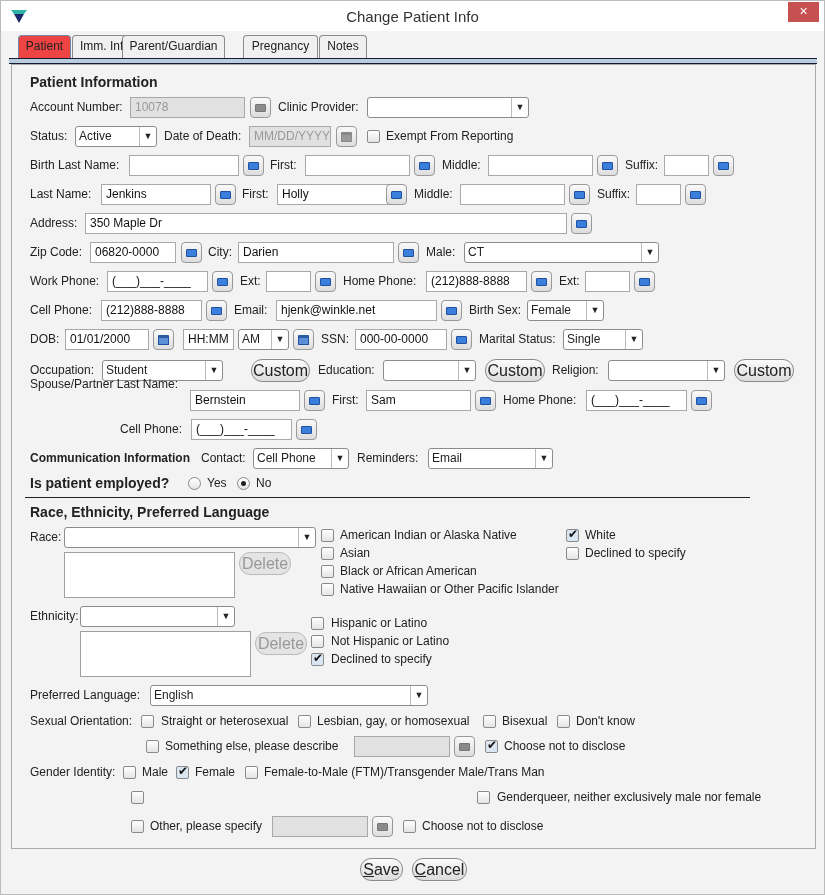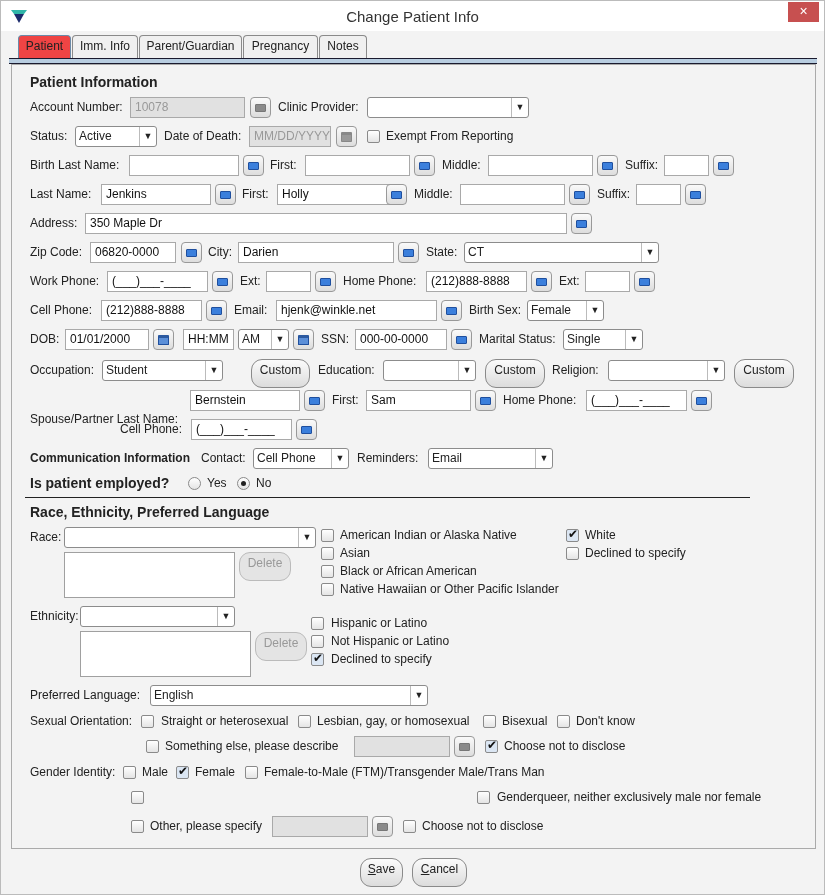--- a/index.html
+++ b/index.html
@@ -18,21 +18,21 @@
 .h{font-weight:bold;font-size:14px}
 .tf{position:absolute;height:21px;background:#fff;border:1px solid #a9a9a9;font-size:12px;padding-left:4px;line-height:19px;color:#111;white-space:nowrap;overflow:hidden}
 .tf.dis{background:#e1e1e1;color:#999}
 .cb-combo{position:absolute;height:21px;background:#fff;border:1px solid #8c8c8c;border-radius:3px;font-size:12px;padding-left:3px;line-height:19px;white-space:nowrap;overflow:hidden}
 .cb-combo .arr{position:absolute;right:0;top:0;width:17px;height:19px;border-left:1px solid #bbb;font-size:9px;text-align:center;line-height:19px;color:#222}
 .kbtn{position:absolute;width:21px;height:21px;border:1px solid #999;border-radius:4px;background:linear-gradient(#fafafa,#ddd)}
 .kbtn i{position:absolute;left:4px;top:6px;width:11px;height:8px;background:#3b7fdc;border:1px solid #1f4f9e;border-radius:1px}
 .kbtn.dis i{background:#8a8a8a;border-color:#777}
 .kbtn.cal i{top:5px;height:10px;background:#5b8fd8;border-top:3px solid #2c5aa0}
 .kbtn.cal.dis i{background:#999;border-color:#888;border-top-color:#888}
-.btn{position:absolute;height:29px;border:1px solid #8a8a8a;border-radius:11px;background:linear-gradient(#fbfbfb,#dcdcdc);font-size:12px;text-align:center;line-height:21px;color:#222}
+.btn{position:absolute;height:23px;border:1px solid #8a8a8a;border-radius:11px;background:linear-gradient(#fbfbfb,#dcdcdc);font-size:16px;text-align:center;line-height:21px;color:#222}
 .btn.dis{color:#999;border-color:#bbb;background:#e4e4e4}
 .chk{position:absolute;width:13px;height:13px;border:1px solid #8a8a8a;border-radius:2px;background:linear-gradient(#fff,#e4e4e4)}
 .chk.on::after{content:"\2714";position:absolute;left:1px;top:-3px;font-size:12px;color:#111}
 .chk.on{background:#dbe6f3}
 .rad{position:absolute;width:13px;height:13px;border:1px solid #8a8a8a;border-radius:50%;background:linear-gradient(#fff,#e4e4e4)}
 .rad.on::after{content:"";position:absolute;left:3px;top:3px;width:5px;height:5px;border-radius:50%;background:#222}
 .list{position:absolute;background:#fff;border:1px solid #a0a0a0}
 .sep{position:absolute;height:1px;background:#222}
 .u{text-decoration:underline}
 </style>
@@ -45,21 +45,21 @@
         <polygon points="0,1 16,1 13,5 3,5" fill="#2fb5a8"></polygon>
         <polygon points="3,5 13,5 8,14" fill="#1b2a6b"></polygon>
       </svg>
     <div class="title">Change Patient Info</div>
     <div class="closebtn">×</div>
   </div>
 
   <div class="tabs">
     <div class="tab active" style="left:0;width:53px">Patient</div>
     <div class="tab" style="left:54px;width:66px">Imm. Info</div>
-    <div class="tab" style="left:121px;width:103px">Parent/Guardian</div>
+    <div class="tab" style="left:104px;width:103px">Parent/Guardian</div>
     <div class="tab" style="left:225px;width:75px">Pregnancy</div>
     <div class="tab" style="left:301px;width:48px">Notes</div>
   </div>
   <div class="tabline"></div>
 
   <div class="panel"></div>
 
   <div class="lbl h" style="left:29px;top:73px">Patient Information</div>
 
   <div class="lbl" style="left:29px;top:99px">Account Number:</div>
@@ -131,21 +131,21 @@
   <div class="lbl" style="left:29px;top:244px">Zip Code:</div>
   <div class="tf" style="left:89px;top:241px;width:86px">06820-0000</div>
   <div class="kbtn" style="left:180px;top:241px">
       <i></i>
     </div>
   <div class="lbl" style="left:207px;top:244px">City:</div>
   <div class="tf" style="left:237px;top:241px;width:156px">Darien</div>
   <div class="kbtn" style="left:397px;top:241px">
       <i></i>
     </div>
-  <div class="lbl" style="left:425px;top:244px">State:</div>
+  <div class="lbl" style="left:425px;top:244px">Male:</div>
   <div class="cb-combo" style="left:463px;top:241px;width:195px"><span>CT</span><span class="arr">▼</span></div>
 
   <div class="lbl" style="left:29px;top:273px">Work Phone:</div>
   <div class="tf" style="left:106px;top:270px;width:101px">(___)___-____</div>
   <div class="kbtn" style="left:211px;top:270px">
       <i></i>
     </div>
   <div class="lbl" style="left:239px;top:273px">Ext:</div>
   <div class="tf" style="left:265px;top:270px;width:45px"></div>
   <div class="kbtn" style="left:314px;top:270px">
@@ -196,21 +196,21 @@
   <div class="lbl" style="left:29px;top:362px">Occupation:</div>
   <div class="cb-combo" style="left:101px;top:359px;width:121px"><span>Student</span><span class="arr">▼</span></div>
   <div class="btn" style="left:250px;top:358px;width:59px">Custom</div>
   <div class="lbl" style="left:317px;top:362px">Education:</div>
   <div class="cb-combo" style="left:382px;top:359px;width:93px"><span></span><span class="arr">▼</span></div>
   <div class="btn" style="left:484px;top:358px;width:60px">Custom</div>
   <div class="lbl" style="left:551px;top:362px">Religion:</div>
   <div class="cb-combo" style="left:607px;top:359px;width:117px"><span></span><span class="arr">▼</span></div>
   <div class="btn" style="left:733px;top:358px;width:60px">Custom</div>
 
-  <div class="lbl" style="left:29px;top:411px">Spouse/Partner Last Name:</div>
+  <div class="lbl" style="left:29px;top:376px">Spouse/Partner Last Name:</div>
   <div class="tf" style="left:189px;top:389px;width:110px">Bernstein</div>
   <div class="kbtn" style="left:303px;top:389px">
       <i></i>
     </div>
   <div class="lbl" style="left:331px;top:392px">First:</div>
   <div class="tf" style="left:365px;top:389px;width:105px">Sam</div>
   <div class="kbtn" style="left:474px;top:389px">
       <i></i>
     </div>
   <div class="lbl" style="left:502px;top:392px">Home Phone:</div>

